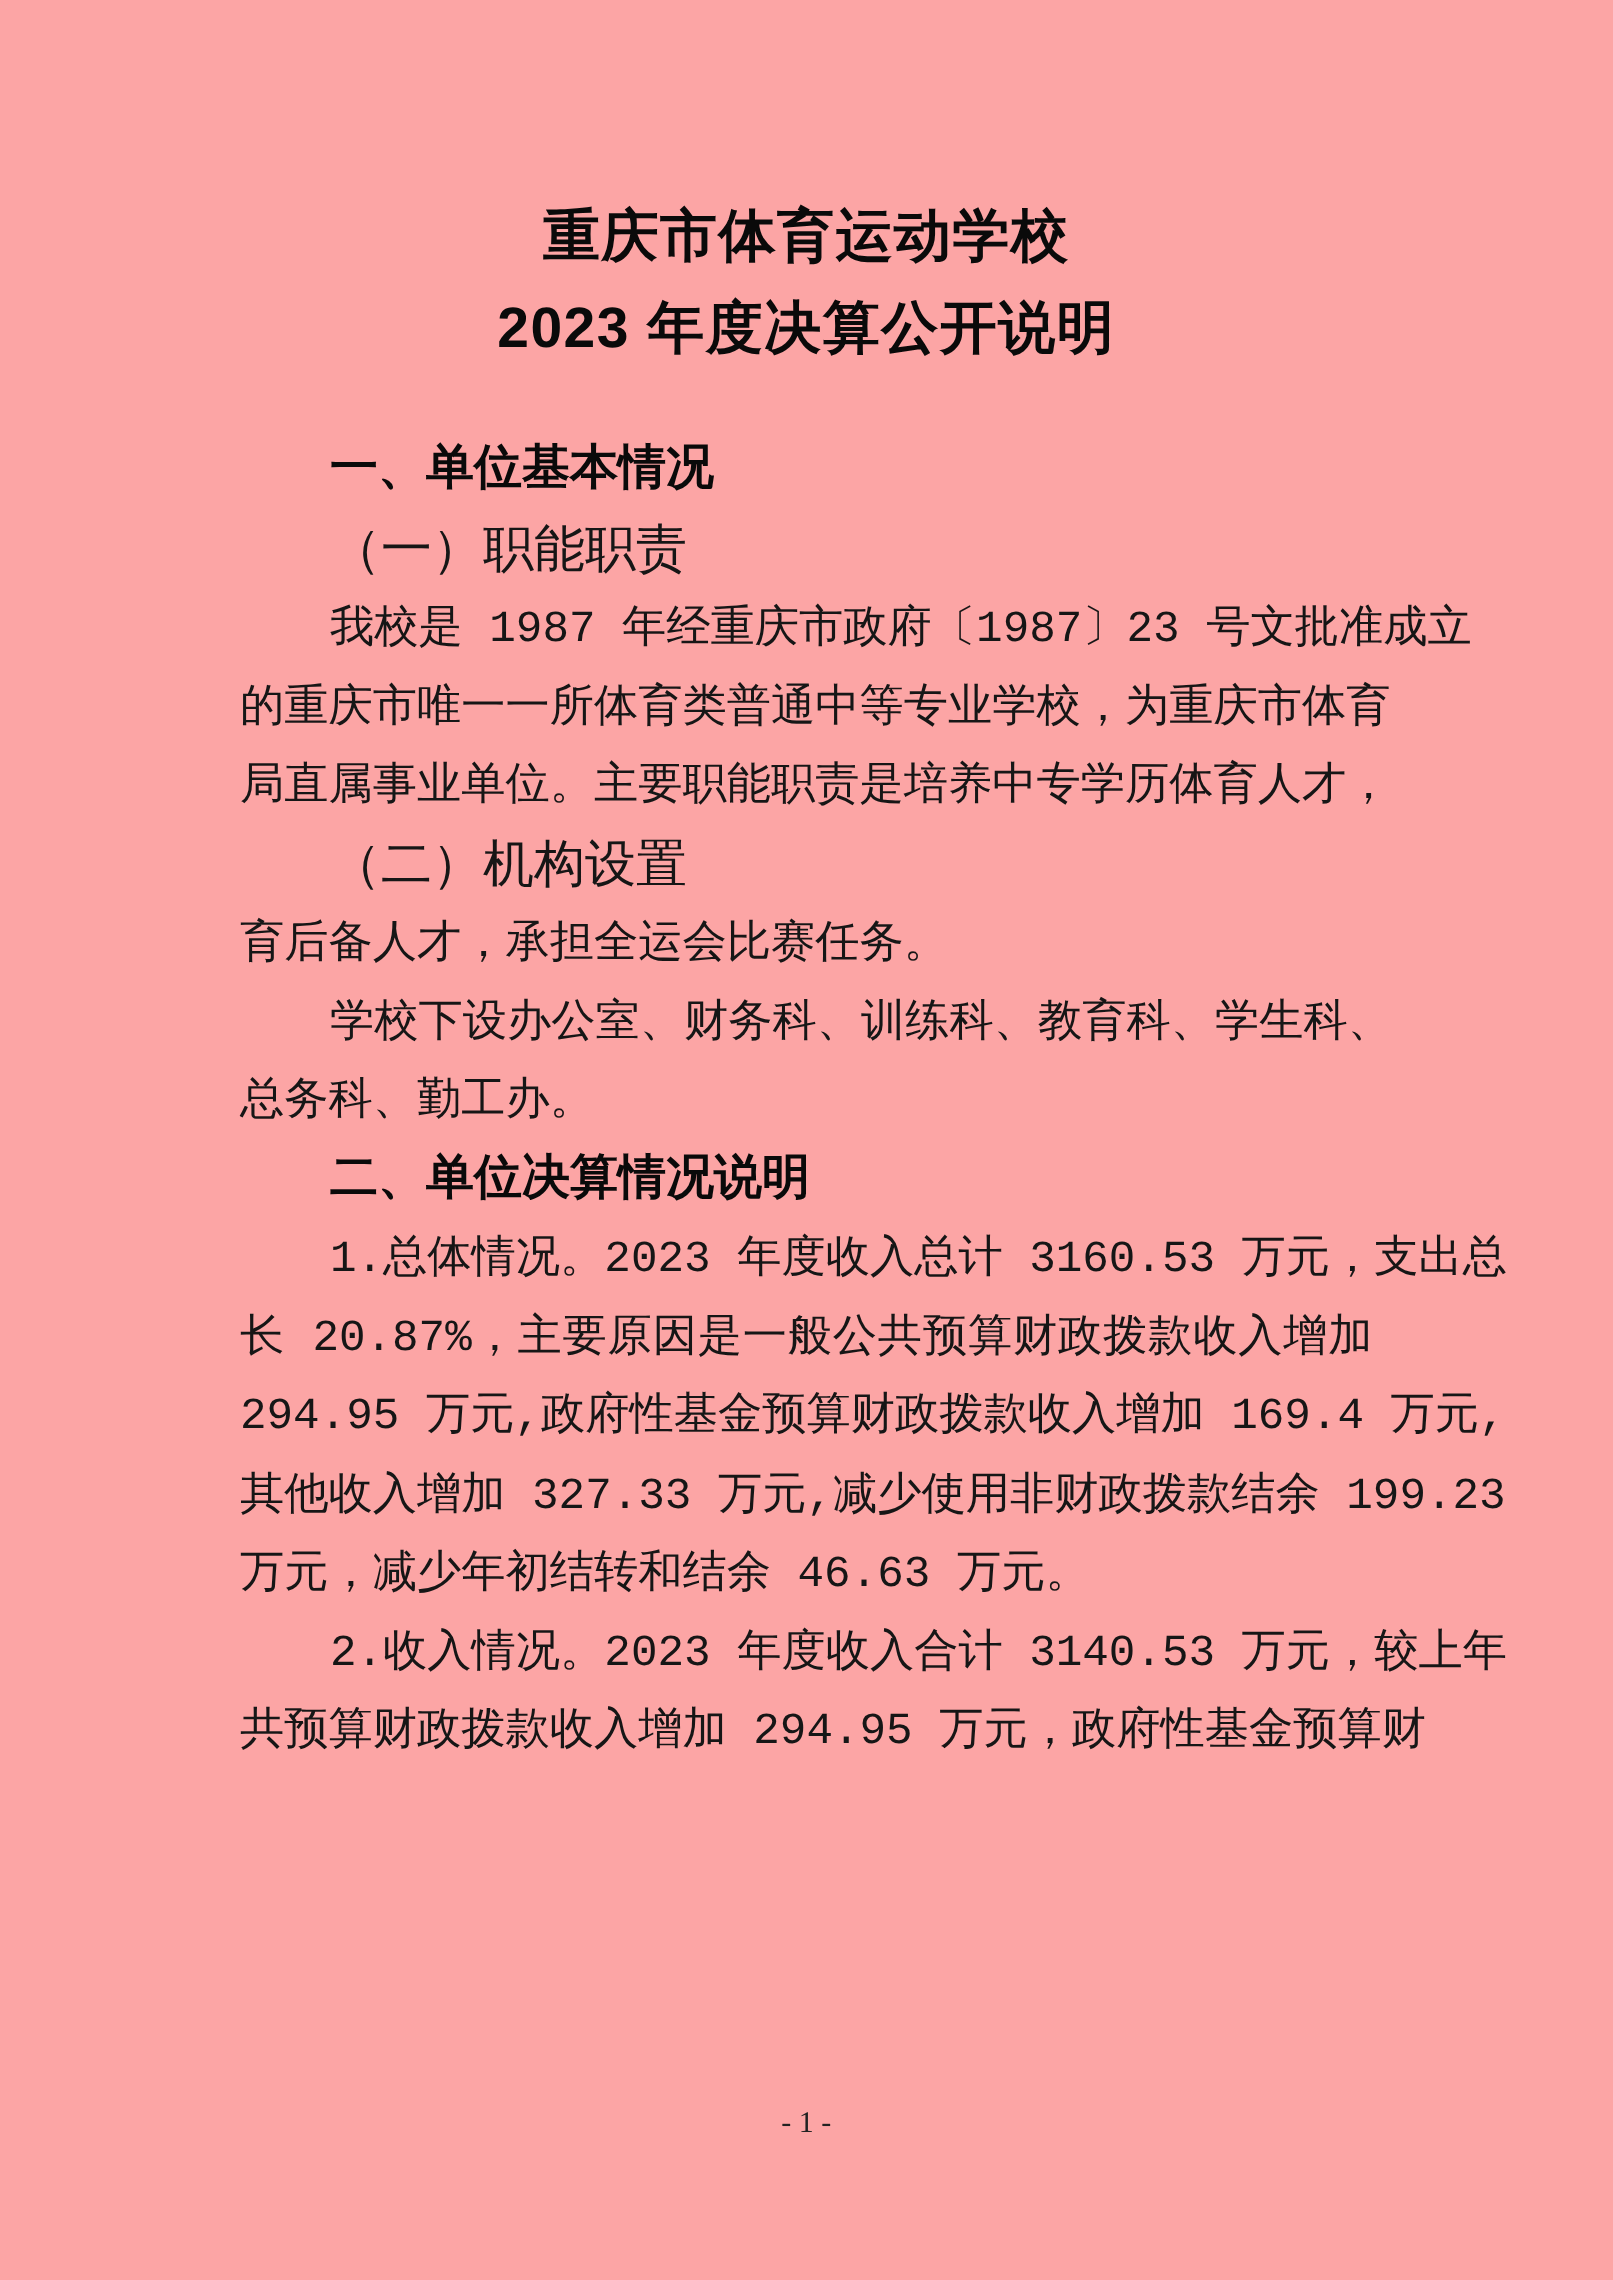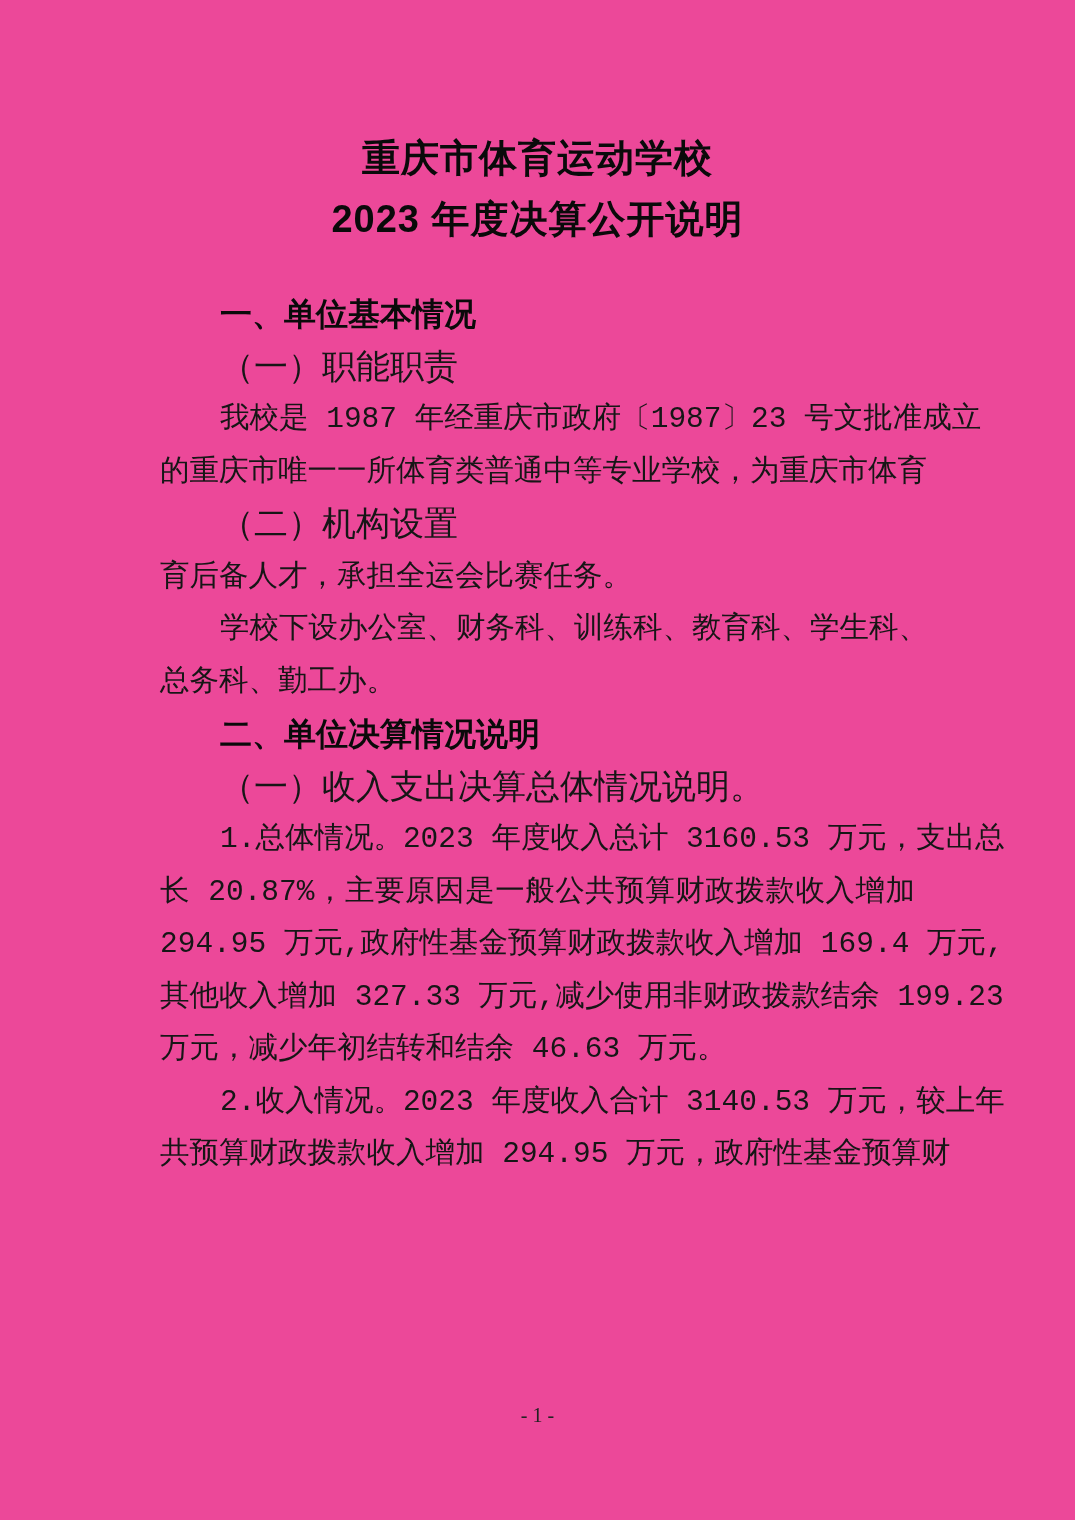--- a/index.html
+++ b/index.html
@@ -1,20 +1,20 @@
 <!DOCTYPE html>
 <html><head>
 <meta charset="utf-8">
 <style>
   html, body { margin: 0; padding: 0; background: #ffffff; }
   .page {
     position: relative;
     width: 1075px;
     height: 1520px;
-    background: #ec4899;
+    background: #fca5a5;
     color: #141414;
     font-family: "Liberation Serif", serif;
     overflow: hidden;
   }
   .title-block {
     position: absolute;
     top: 128px;
     left: 160px;
     width: 755px;
     text-align: center;
@@ -33,21 +33,21 @@
     font-size: 29px;
   }
   .line {
     height: 52.5px;
     line-height: 52.5px;
     white-space: nowrap;
     font-family: "Liberation Serif", serif;
     color: #161616;
   }
   .line.hei {
-    font-family: Liberation Sans, sans-serif;
+    font-family: Liberation Mono, monospace;
     font-weight: 700;
     font-size: 32px;
     color: #0a0a0a;
   }
   .line.kai {
     font-family: "Liberation Serif", serif;
     font-size: 34px;
   }
   .line.fs {
     font-family: Liberation Mono, monospace;
@@ -79,26 +79,26 @@
   <div class="title-block">
     <div class="title-line">重庆市体育运动学校</div>
     <div class="title-line">2023 年度决算公开说明</div>
   </div>
 
   <div class="body-lines" id="body-lines">
       <div class="line hei indent">一、单位基本情况</div>
       <div class="line kai indent">（一）职能职责</div>
       <div class="line fs indent just">我校是 1987 年经重庆市政府〔1987〕23 号文批准成立</div>
       <div class="line fs just">的重庆市唯一一所体育类普通中等专业学校，为重庆市体育</div>
+      <div class="line fs just">局直属事业单位。主要职能职责是培养中专学历体育人才，</div>
       <div class="line kai indent">（二）机构设置</div>
       <div class="line fs">育后备人才，承担全运会比赛任务。</div>
       <div class="line fs indent just">学校下设办公室、财务科、训练科、教育科、学生科、</div>
       <div class="line fs">总务科、勤工办。</div>
       <div class="line hei indent">二、单位决算情况说明</div>
-      <div class="line kai indent">（一）收入支出决算总体情况说明。</div>
       <div class="line fs indent just">1.总体情况。2023 年度收入总计 3160.53 万元，支出总</div>
       <div class="line fs just">长 20.87%，主要原因是一般公共预算财政拨款收入增加</div>
       <div class="line fs just">294.95 万元,政府性基金预算财政拨款收入增加 169.4 万元,</div>
       <div class="line fs just">其他收入增加 327.33 万元,减少使用非财政拨款结余 199.23</div>
       <div class="line fs">万元，减少年初结转和结余 46.63 万元。</div>
       <div class="line fs indent just">2.收入情况。2023 年度收入合计 3140.53 万元，较上年</div>
       <div class="line fs just">共预算财政拨款收入增加 294.95 万元，政府性基金预算财</div>
     </div>
 
   <div class="page-footer">- 1 -</div>

